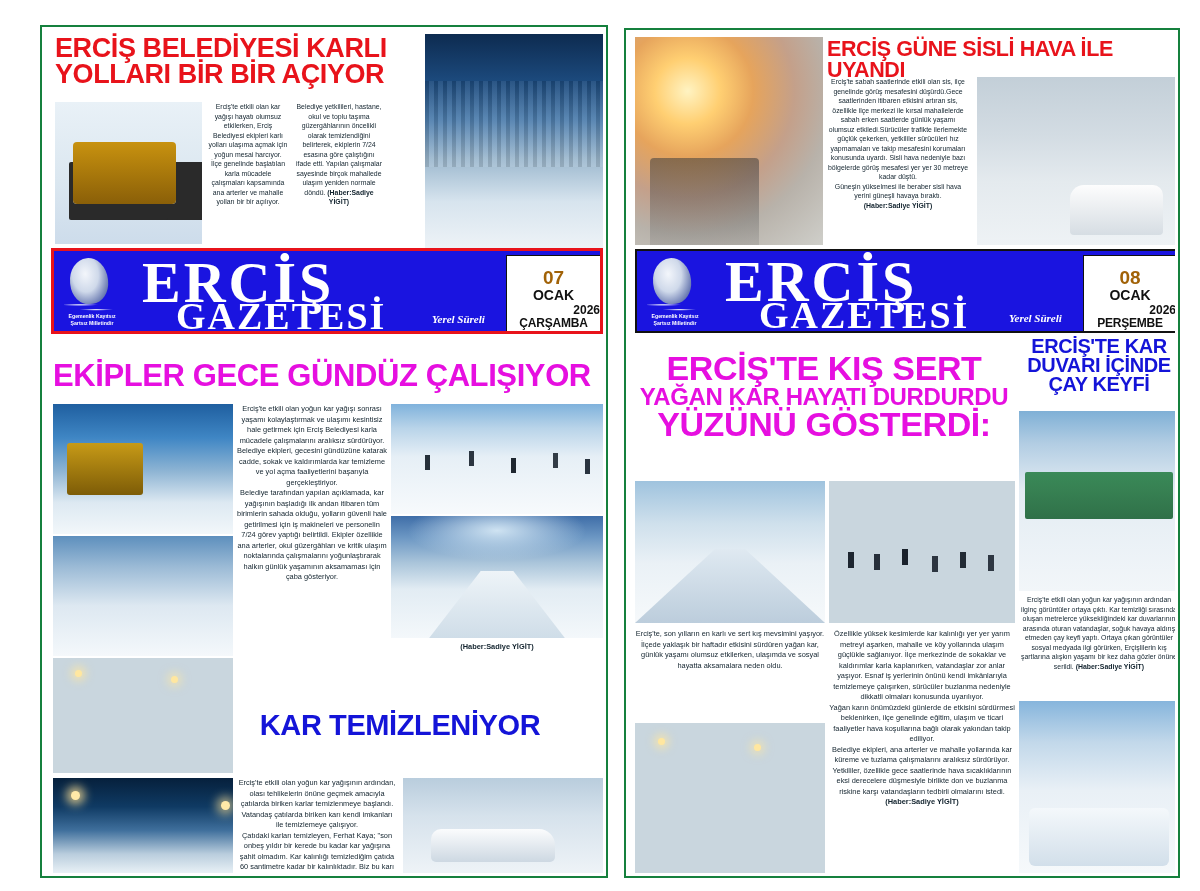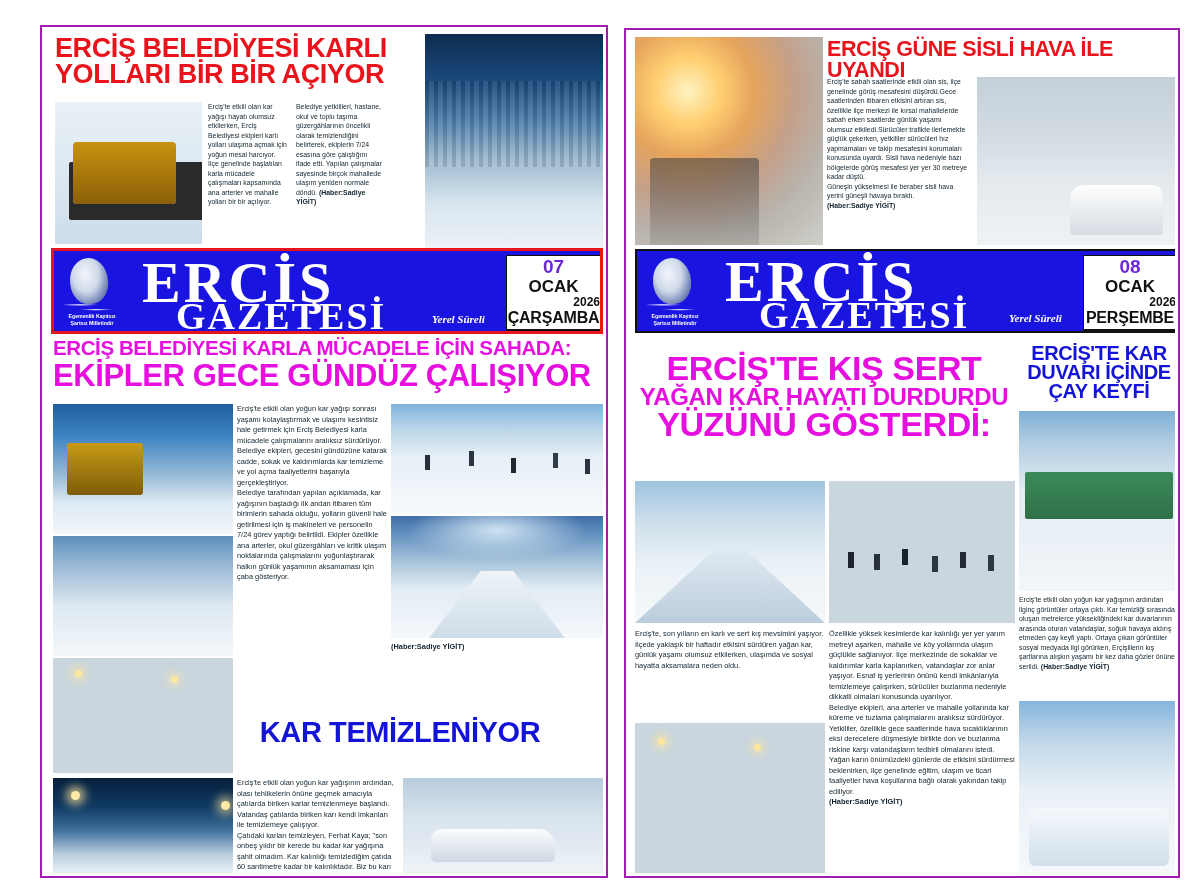--- a/index.html
+++ b/index.html
@@ -8,48 +8,48 @@
     background:#ffffff;
     font-family:"Liberation Sans", sans-serif;
     overflow:hidden;
   }
   .sheet{position:absolute;top:0;left:0;width:1200px;height:891px;}
 
   
   .page{
     position:absolute;
     background:#ffffff;
-    border:2px solid #a21caf;
+    border:2px solid #15803d;
     box-sizing:border-box;
     overflow:hidden;
   }
   #page-left{left:40px;top:25px;width:568px;height:853px;}
   #page-right{left:624px;top:28px;width:556px;height:850px;}
 
   .inner{position:absolute;inset:3px;overflow:hidden;}
 
   
   .blk{position:absolute;box-sizing:border-box;}
 
   .hl{
     font-weight:bold;
     line-height:0.96;
     letter-spacing:-0.4px;
     text-transform:uppercase;
     font-family:"Liberation Sans", sans-serif;
   }
   .hl-red{color:#e8131b;}
   .hl-mag{color:#e60fe0;}
-  .hl-blue{color:#1414d8;margin-top:7px;}
+  .hl-blue{color:#1414d8;}
 
   .body-txt{
     font-size:7.4px;
     line-height:1.42;
     color:#12232e;
-    text-align:left;
+    text-align:center;
     font-family:"Liberation Sans", sans-serif;
   }
   .body-txt.sm{font-size:6.9px;line-height:1.38;}
   .byline{font-weight:bold;}
 
   
   .photo{position:absolute;box-sizing:border-box;overflow:hidden;background:#c9d6de;}
   .photo .px{position:absolute;inset:0;}
 
   .ph-snowroad .px{
@@ -204,24 +204,24 @@
   .mh-erc{font-size:58px;letter-spacing:3px;}
   .mh-gaz{font-size:38px;letter-spacing:2px;}
   .mh-yerel{
     position:absolute;color:#ffffff;font-size:11px;font-style:italic;font-weight:bold;
     font-family:"Liberation Serif", serif;
   }
   .mh-datebox{
     position:absolute;background:#ffffff;border:1px solid #111111;
     box-sizing:border-box;text-align:center;overflow:hidden;
   }
-  .mh-day{font-size:19px;font-weight:bold;color:#6d28d9;line-height:1.05;margin-top:1px;}
-  .mh-mon{font-size:17px;font-weight:bold;color:#111;line-height:1.12;}
+  .mh-day{font-size:19px;font-weight:bold;color:#a16207;line-height:1.05;margin-top:12px;}
+  .mh-mon{font-size:14px;font-weight:bold;color:#111;line-height:1.12;}
   .mh-yr{font-size:12px;font-weight:bold;color:#111;line-height:1.12;text-align:right;}
-  .mh-dow{font-size:16px;font-weight:bold;color:#111;line-height:1.15;letter-spacing:-0.2px;}
+  .mh-dow{font-size:12px;font-weight:bold;color:#111;line-height:1.15;letter-spacing:-0.2px;}
   .mh-issue{
     background:#111111;color:#ffffff;font-size:7.6px;font-weight:bold;
     padding:1px 0;margin-top:1px;letter-spacing:-0.1px;
   }
   .mh-price{font-size:8.4px;font-weight:bold;color:#111;padding:1px 0;letter-spacing:-0.1px;}
 </style>
 </head>
 <body>
 
 <div class="sheet">
@@ -264,21 +264,20 @@
         <div class="mh-datebox" style="left:452px;top:4px;width:95px;height:78px;">
           <div class="mh-day">07</div>
           <div class="mh-mon">OCAK</div>
           <div class="mh-yr">2026</div>
           <div class="mh-dow">ÇARŞAMBA</div>
           <div class="mh-issue">Yıl :25  Sayı :5143</div>
           <div class="mh-price">FİYATI :7.00 TL</div>
         </div>
       </div>
 
-      <div class="blk hl hl-mag" style="left:8px;top:308px;width:548px;font-size:20.5px;">ERCİŞ BELEDİYESİ KARLA MÜCADELE İÇİN SAHADA:</div>
       <div class="blk hl hl-mag" style="left:8px;top:331px;width:552px;font-size:31px;">EKİPLER GECE GÜNDÜZ  ÇALIŞIYOR</div>
 
       <div class="photo ph-plowblue" style="left:8px;top:374px;width:180px;height:130px;">
           <div class="px"></div>
         </div>
       <div class="photo ph-snowheap" style="left:8px;top:506px;width:180px;height:120px;">
           <div class="px"></div>
         </div>
       <div class="photo ph-nightstreet" style="left:8px;top:628px;width:180px;height:115px;">
           <div class="px"></div>
@@ -394,20 +393,20 @@
           <div class="px"></div>
         </div>
       <div class="photo ph-nightstreet" style="left:6px;top:690px;width:190px;height:150px;">
           <div class="px"></div>
         </div>
 
       <div class="blk body-txt" style="left:6px;top:596px;width:190px;">Erciş'te, son yılların en karlı ve sert kış mevsimini yaşıyor. İlçede yaklaşık bir haftadır etkisini sürdüren yağan kar, günlük yaşamı olumsuz etkilerken, ulaşımda ve sosyal hayatta aksamalara neden oldu.</div>
 
       <div class="blk body-txt" style="left:200px;top:596px;width:186px;">
         <div>Özellikle yüksek kesimlerde kar kalınlığı yer yer yarım metreyi aşarken, mahalle ve köy yollarında ulaşım güçlükle sağlanıyor. İlçe merkezinde de sokaklar ve kaldırımlar karla kaplanırken, vatandaşlar zor anlar yaşıyor. Esnaf iş yerlerinin önünü kendi imkânlarıyla temizlemeye çalışırken, sürücüler buzlanma nedeniyle dikkatli olmaları konusunda uyarılıyor.</div>
+        <div>Yağan karın önümüzdeki günlerde de etkisini sürdürmesi beklenirken, ilçe genelinde eğitim, ulaşım ve ticari faaliyetler hava koşullarına bağlı olarak yakından takip ediliyor.</div>
         <div>Belediye ekipleri, ana arterler ve mahalle yollarında kar küreme ve tuzlama çalışmalarını aralıksız sürdürüyor. Yetkililer, özellikle gece saatlerinde hava sıcaklıklarının eksi derecelere düşmesiyle birlikte don ve buzlanma riskine karşı vatandaşların tedbirli olmalarını istedi.</div>
-        <div>Yağan karın önümüzdeki günlerde de etkisini sürdürmesi beklenirken, ilçe genelinde eğitim, ulaşım ve ticari faaliyetler hava koşullarına bağlı olarak yakından takip ediliyor.</div>
         <div class="byline">(Haber:Sadiye YİGİT)</div>
       </div>
     </div>
   </div>
 
 </div>
 
 </body></html>

